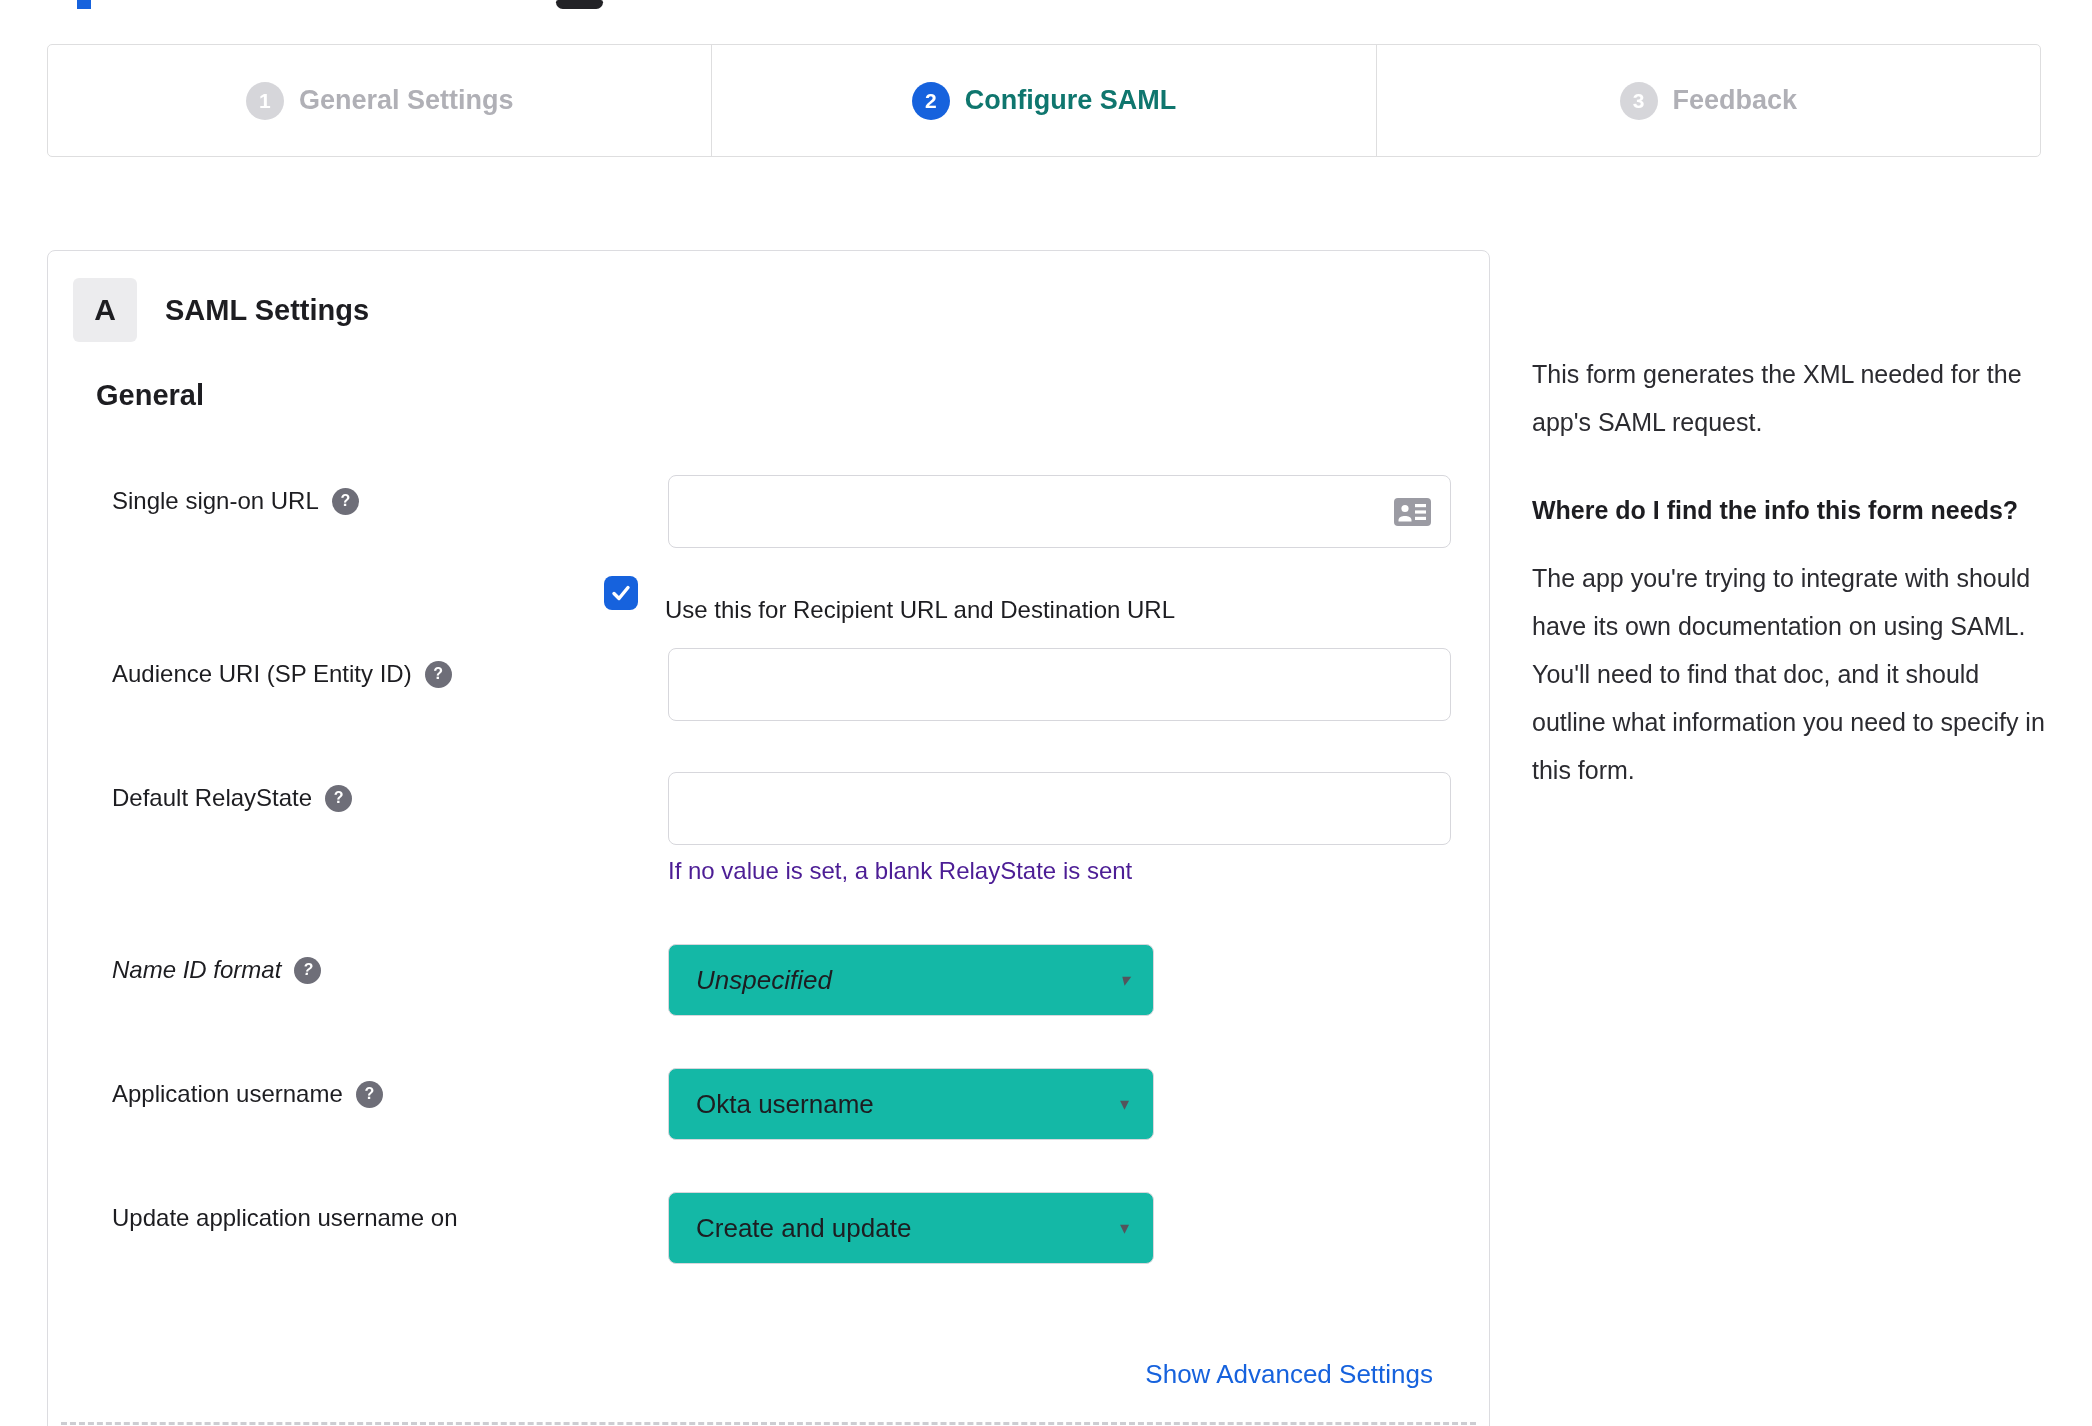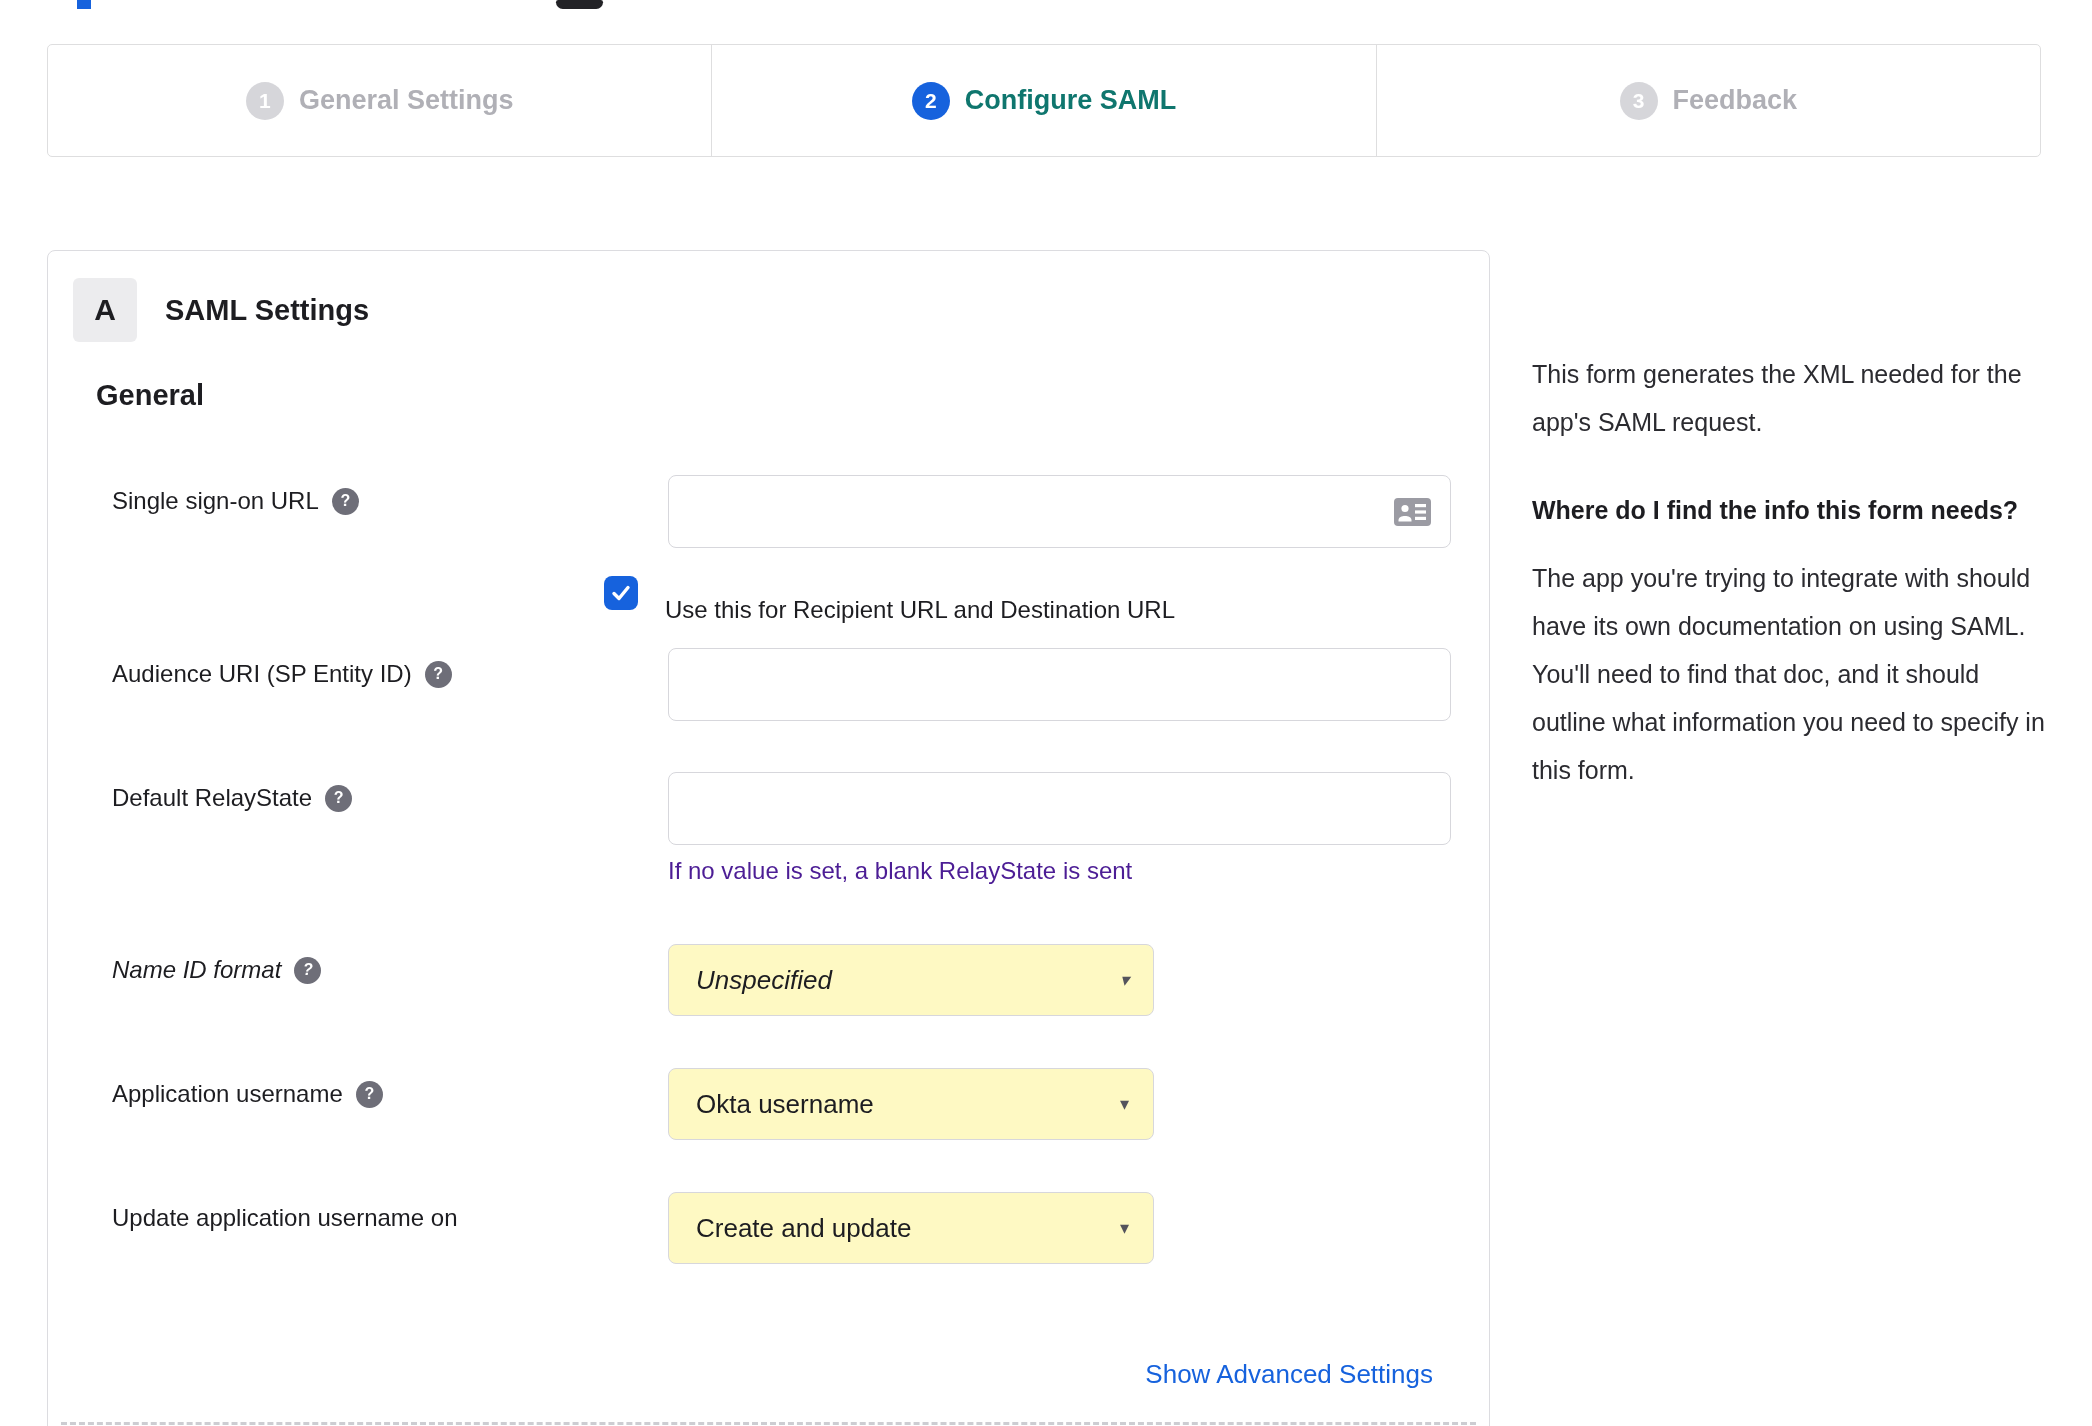--- a/index.html
+++ b/index.html
@@ -40,21 +40,21 @@
                font-size:16px; font-weight:bold; display:inline-flex; align-items:center;
                justify-content:center; flex:0 0 auto; cursor:pointer; }
   .control { position:absolute; left:556px; top:0; }
 
   .text-input { width:783px; height:73px; border:1.5px solid #d7d7dc; border-radius:8px;
                 background:#fff; font-size:26px; font-family:inherit; padding:0 70px 0 24px; outline:none; }
   .input-wrap { position:relative; width:783px; }
   .card-icon { position:absolute; right:20px; top:23px; width:37px; height:28px; }
 
   .select-box { width:486px; height:72px; border:1.5px solid #d7d7dc; border-radius:8px;
-                background:#fef9c3; display:flex; align-items:center; padding:0 24px 0 27px;
+                background:#14b8a6; display:flex; align-items:center; padding:0 24px 0 27px;
                 font-size:26px; cursor:pointer; position:relative; }
   .select-arrow { position:absolute; right:24px; top:50%; transform:translateY(-50%);
                   font-size:18px; color:#54545c; }
 
   .checkbox-row { position:absolute; left:556px; top:310px; display:flex; align-items:center; gap:27px; }
   .checkbox { width:34px; height:34px; background:#1662dd; border-radius:8px; display:flex;
               align-items:center; justify-content:center; cursor:pointer; flex:0 0 auto; }
   .checkbox-label { font-size:24px; color:#1d1d21;margin-top:35px; }
 
   .helper-text { position:absolute; left:556px; top:85px; font-size:24px; color:#4c1d95; white-space:nowrap; }

